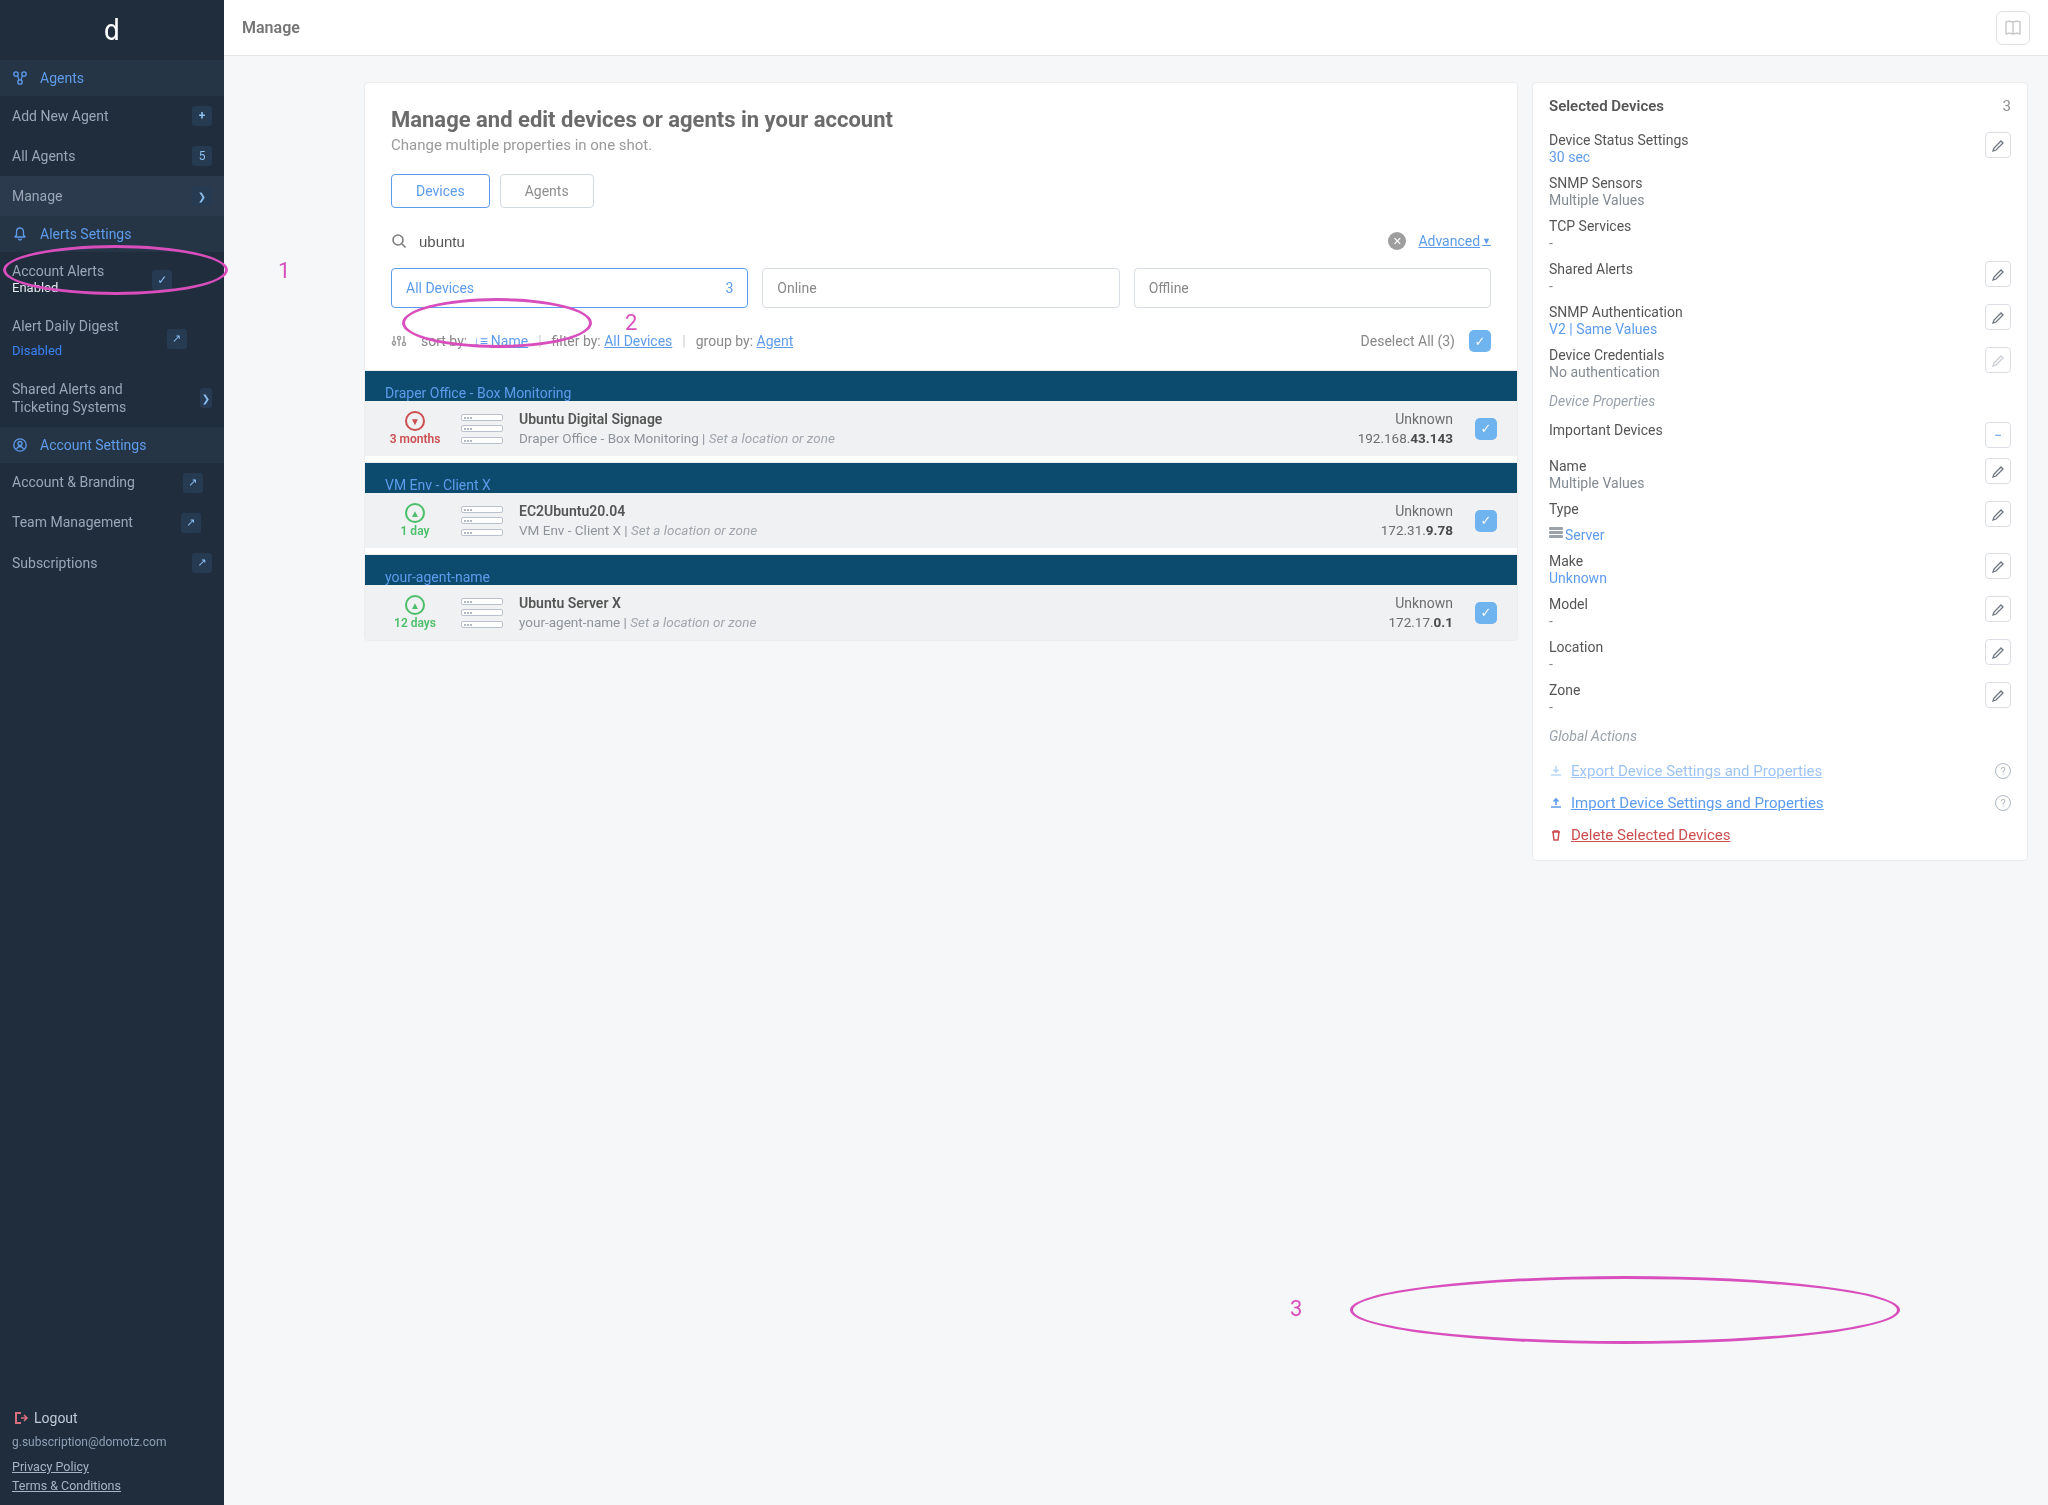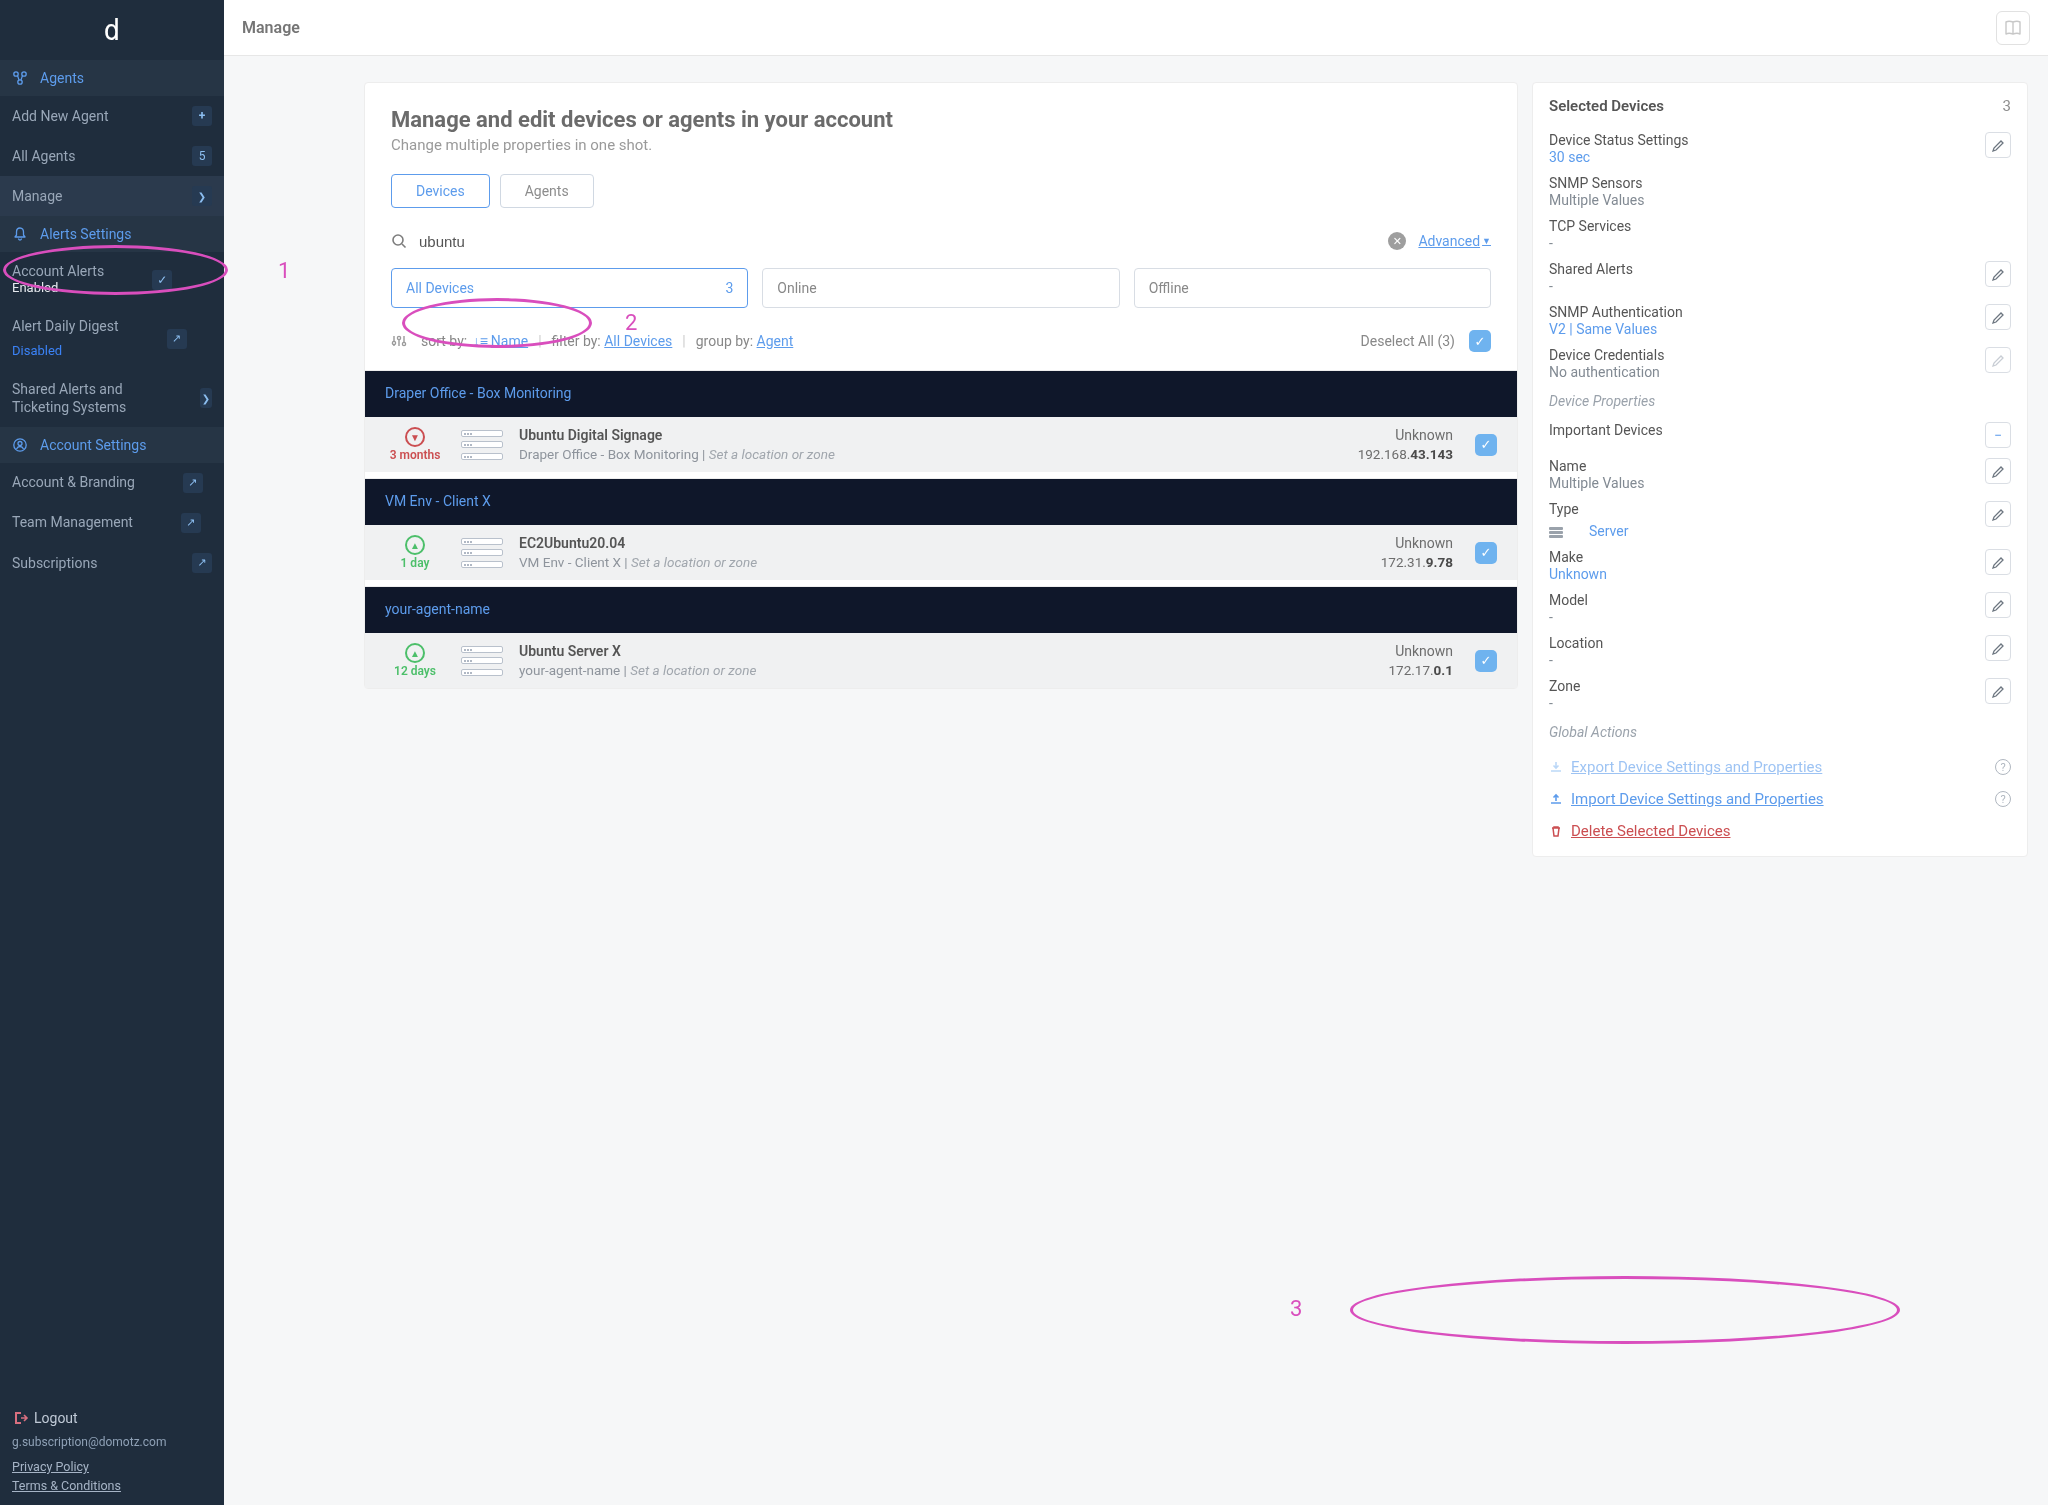--- a/index.html
+++ b/index.html
@@ -68,21 +68,21 @@
 
   .toolbar-row { margin-top: 22px; display: flex; align-items: center; font-size: 14px; color: #888; padding-bottom: 18px; }
   .toolbar-row .sep { color: #ccc; margin: 0 10px; }
   .toolbar-row a { color: #5d9cec; text-decoration: underline; }
   .sliders-ico { margin-right: 14px; color: #9a9a9a; letter-spacing: -2px; font-size: 14px;}
   .deselect-group { margin-left: auto; display: flex; align-items: center; gap: 14px; }
   .check-sq { width: 22px; height: 22px; border-radius: 5px; background: #6fb3ef; display: inline-flex; align-items: center; justify-content: center; color: #fff; font-size: 13px; }
 
   
   .device-list { margin: 0 -26px; }
-  .group-head { padding: 14px 20px 16px; background: #0f172a; border-top: 1px solid #eee; font-size: 14px; }
+  .group-head { padding: 14px 20px 0; background: #0c4a6e; border-top: 1px solid #eee; font-size: 14px; }
   .group-head a.group-name { color: #5d9cec; text-decoration: none; }
 
   .device-row { background: #f0f1f2; padding: 10px 20px; display: flex; align-items: center; gap: 16px; margin-bottom: 6px; }
   .device-row:last-child { margin-bottom: 0; }
   .age-col { width: 60px; text-align: center; }
   .age-col .age-circle { width: 20px; height: 20px; border: 2px solid; border-radius: 50%; margin: 0 auto 2px; display: flex; align-items: center; justify-content: center; font-size: 10px; }
   .age-col.green .age-circle { border-color: #4cbf6a; color: #4cbf6a; }
   .age-col.green .age-txt { color: #4cbf6a; }
   .age-col.red .age-circle { border-color: #cb4e51; color: #cb4e51; }
   .age-col.red .age-txt { color: #cb4e51; }
@@ -111,21 +111,21 @@
   .rp-row { display: flex; align-items: flex-start; padding: 5px 16px; }
   .rp-row .col { flex: 1; }
   .rp-row .lbl { color: #555; font-size: 14px; }
   .rp-row .val { color: #828a93; font-size: 14px; margin-top: 1px; }
   .rp-row .val.link { color: #5d9cec; font-style: normal; }
   .rp-row .val.italic { }
   .edit-box { width: 26px; height: 26px; border: 1px solid #dadee4; border-radius: 4px; display: inline-flex; align-items: center; justify-content: center; color: #6d7680; cursor: pointer; margin-left: 8px; }
   .edit-box.disabled { color: #c8cdd4; cursor: default; }
   .edit-box.minus { color: #5d9cec; }
 
-  .type-row .val.link { display: inline-flex; align-items: flex-end; gap: 26px; }
+  .type-row .val.link { display: inline-flex; align-items: flex-start; gap: 2px; }
   .type-ico { width: 14px; height: 12px; display: inline-flex; flex-direction: column; gap: 1px; }
   .type-ico span { display: block; height: 3px; background: #9aa2ab; border-radius: 1px; }
 
   .ga-row { display: flex; align-items: center; justify-content: space-between; padding: 10px 16px 4px; }
   .ga-row a { display: inline-flex; align-items: center; gap: 8px; text-decoration: underline; font-size: 15px; }
   .ga-row a.export, .ga-row a.import { color: #5d9cec; opacity: .6; }
   .ga-row a.import { opacity: 1; }
   .ga-row a.delete { color: #cb4e51; }
   .ga-row .help-circle { width: 16px; height: 16px; border: 1.5px solid #b0b7c0; border-radius: 50%; color: #b0b7c0; display: inline-flex; align-items: center; justify-content: center; font-size: 11px; }
 

